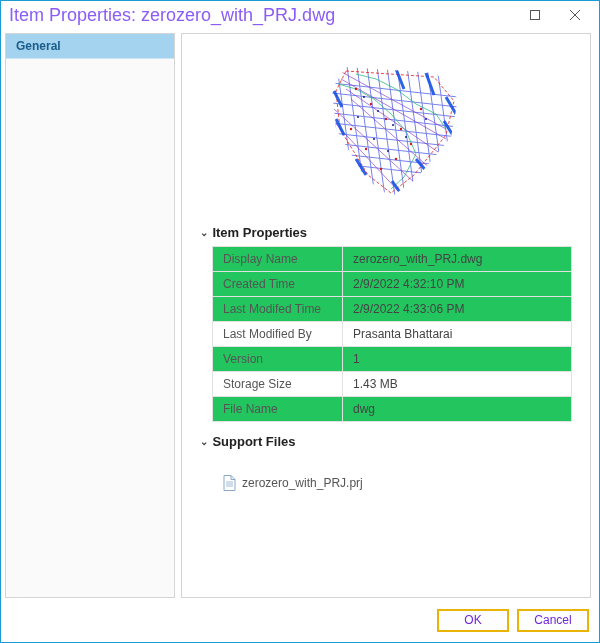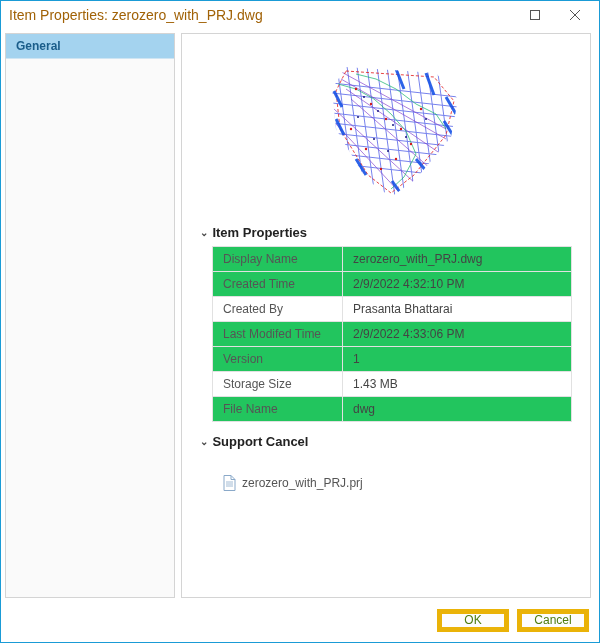--- a/index.html
+++ b/index.html
@@ -20,22 +20,22 @@
   }
   .titlebar {
     height: 28px;
     display: flex;
     align-items: center;
     padding: 0 4px 0 8px;
     background: #fff;
   }
   .titlebar .title {
     flex: 1;
-    color: #a16207;
-    font-size: 14px;
+    color: #8b5cf6;
+    font-size: 18px;
   }
   .win-controls {
     display: flex;
     gap: 0;
   }
   .win-btn {
     width: 40px;
     height: 24px;
     display: flex;
     align-items: center;
@@ -143,24 +143,24 @@
     border-top: 0;
     display: flex;
     justify-content: flex-end;
     align-items: center;
     padding: 0 10px;
     gap: 8px;
   }
   .btn {
     min-width: 72px;
     height: 23px;
-    border: 5px solid #eab308;
+    border: 2px solid #eab308;
     background: #fdfdfd;
     font-size: 12px;
-    color: #4d7c0f;
+    color: #6d28d9;
     display: flex;
     align-items: center;
     justify-content: center;
     cursor: pointer;
   }
 </style>
 </head>
 <body>
 
 <div class="window">
@@ -288,46 +288,46 @@
       <table class="props">
         <tbody>
             <tr class="alt">
           <td class="key">Display Name</td>
           <td>zerozero_with_PRJ.dwg</td>
         </tr>
         <tr class="alt">
           <td class="key">Created Time</td>
           <td>2/9/2022 4:32:10 PM</td>
         </tr>
-        <tr>
-          <td class="key">Created By</td>
-          <td>Prasanta Bhattarai</td>
-        </tr>
         <tr class="alt">
           <td class="key">Last Modifed Time</td>
           <td>2/9/2022 4:33:06 PM</td>
         </tr>
+        <tr>
+          <td class="key">Last Modified By</td>
+          <td>Prasanta Bhattarai</td>
+        </tr>
         <tr class="alt">
           <td class="key">Version</td>
           <td>1</td>
         </tr>
         <tr>
           <td class="key">Storage Size</td>
           <td>1.43 MB</td>
         </tr>
         <tr class="alt">
           <td class="key">File Name</td>
           <td>dwg</td>
         </tr>
       </tbody>
         </table>
 
       <div class="section-header" style="margin-top:12px">
         <span class="chev">⌄</span>
-        <span>Support Cancel</span>
+        <span>Support Files</span>
       </div>
 
       <div class="support-list">
         <div class="support-item">
           <svg class="file-icon" viewBox="0 0 14 16">
             <path d="M2 0.5 H9 L13 4.5 V15.5 H2 Z" fill="#fff" stroke="#8aa9c9"></path>
             <path d="M9 0.5 V4.5 H13" fill="none" stroke="#8aa9c9"></path>
             <line x1="4" y1="7" x2="11" y2="7" stroke="#8aa9c9" stroke-width="0.8"></line>
             <line x1="4" y1="9" x2="11" y2="9" stroke="#8aa9c9" stroke-width="0.8"></line>
             <line x1="4" y1="11" x2="11" y2="11" stroke="#8aa9c9" stroke-width="0.8"></line>

